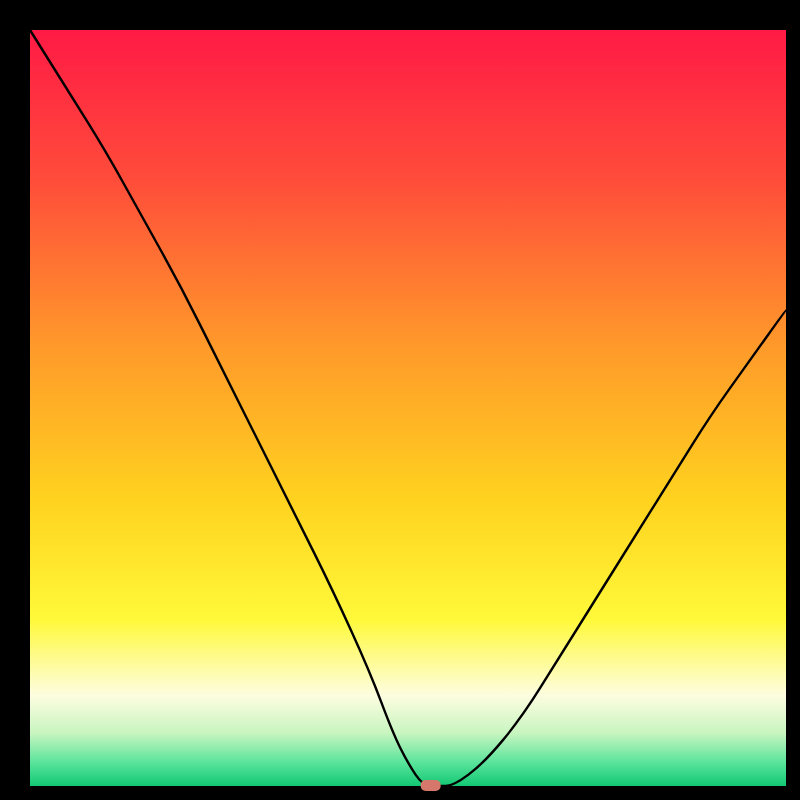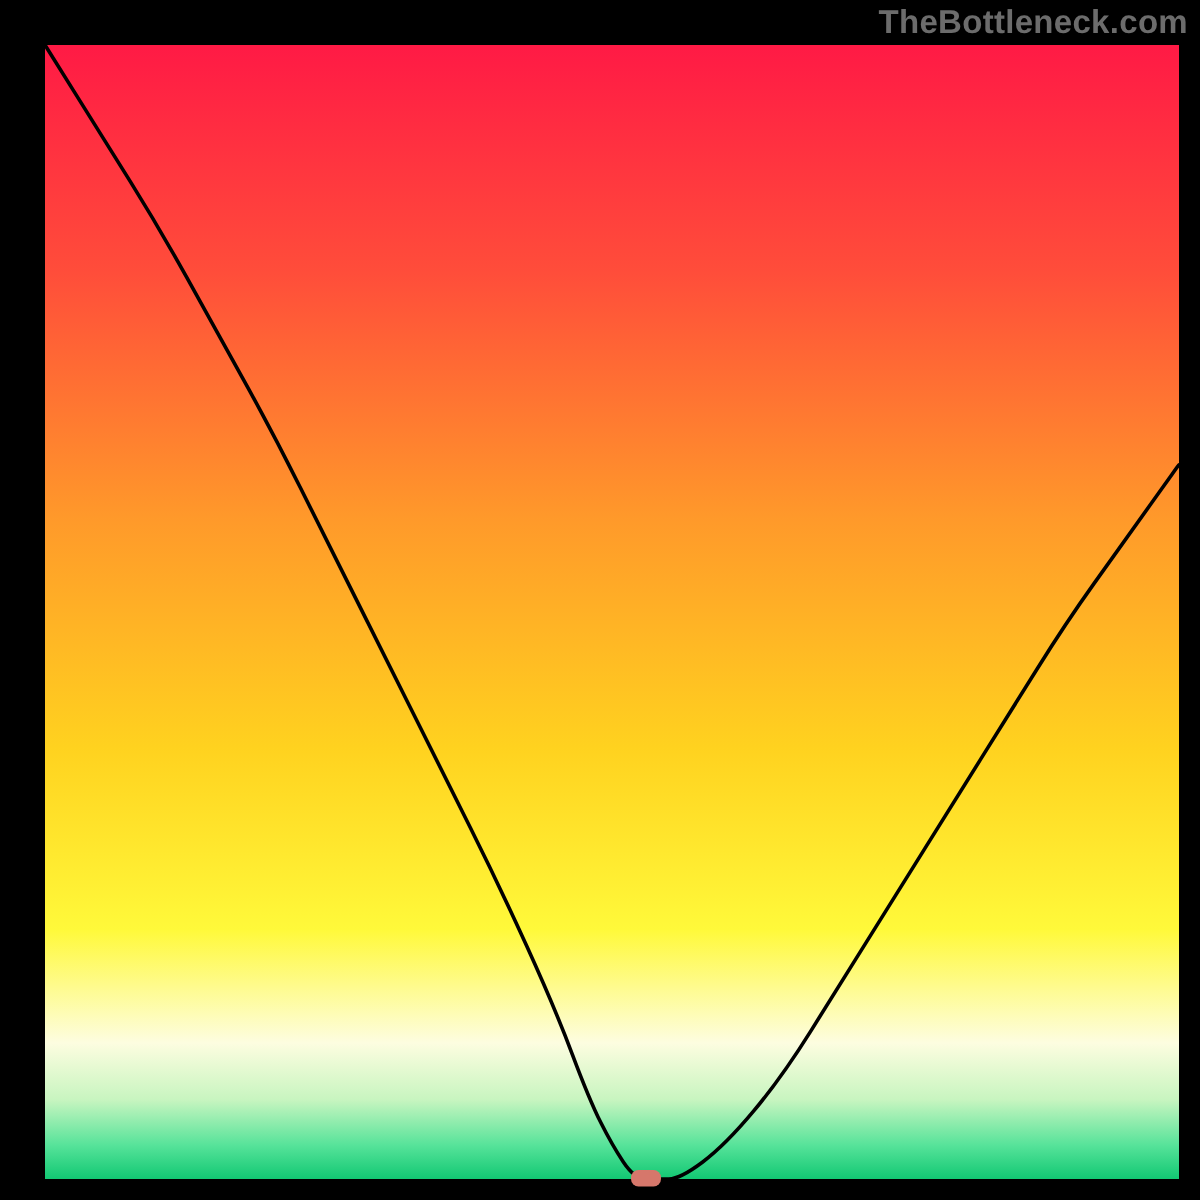--- a/index.html
+++ b/index.html
@@ -44,14 +44,13 @@
           <stop offset="88.0%" stop-color="#fdfde0"></stop>
           <stop offset="93.0%" stop-color="#c8f5c0"></stop>
           <stop offset="97.0%" stop-color="#57e39a"></stop>
           <stop offset="100.0%" stop-color="#12c873"></stop>
         </linearGradient>
     </defs>
     <rect id="bg-rect" x="30" y="30" width="756" height="756" fill="url(#bg-grad)"></rect>
     <path id="curve" d="M 30 30 Q 30 30 48.900000000000006 60.24000000000001 Q 67.80000000000001 90.48000000000002 86.70000000000002 120.72000000000003 Q 105.60000000000001 150.96000000000004 124.5 184.98000000000002 Q 143.39999999999998 219 162.3 253.01999999999998 Q 181.20000000000002 287.03999999999996 200.10000000000002 324.84 Q 219 362.64 237.89999999999998 400.44 Q 256.79999999999995 438.24 275.69999999999993 476.04 Q 294.59999999999997 513.84 313.5 551.6400000000001 Q 332.40000000000003 589.44 351.3 631.02 Q 370.2 672.6 381.53999999999996 702.84 Q 392.88 733.08 400.44 748.2 Q 408 763.32 415.56 774.6600000000001 Q 423.12 786 430.68 786 Q 438.24 786 445.8 786 Q 453.36 786 468.48 774.6600000000001 Q 483.59999999999997 763.32 502.5 740.6400000000001 Q 521.4000000000001 717.96 540.3 687.72 Q 559.1999999999999 657.48 578.0999999999999 627.24 Q 597 597 615.9000000000001 566.76 Q 634.8000000000001 536.52 653.7 506.28 Q 672.6 476.04 691.5 445.8 Q 710.4 415.56 729.3 389.1 Q 748.1999999999999 362.64 767.0999999999999 336.17999999999995 T 786 309.71999999999997" stroke="#000" stroke-width="2.4" fill="none" stroke-linecap="round" stroke-linejoin="round"></path>
     <rect id="min-marker" rx="5" ry="5" width="20" height="11" fill="#d6776b" x="420.68" y="780"></rect>
   </svg>
-  <div class="watermark">TheBottleneck.com</div>
 </div>
 
 </body></html>

